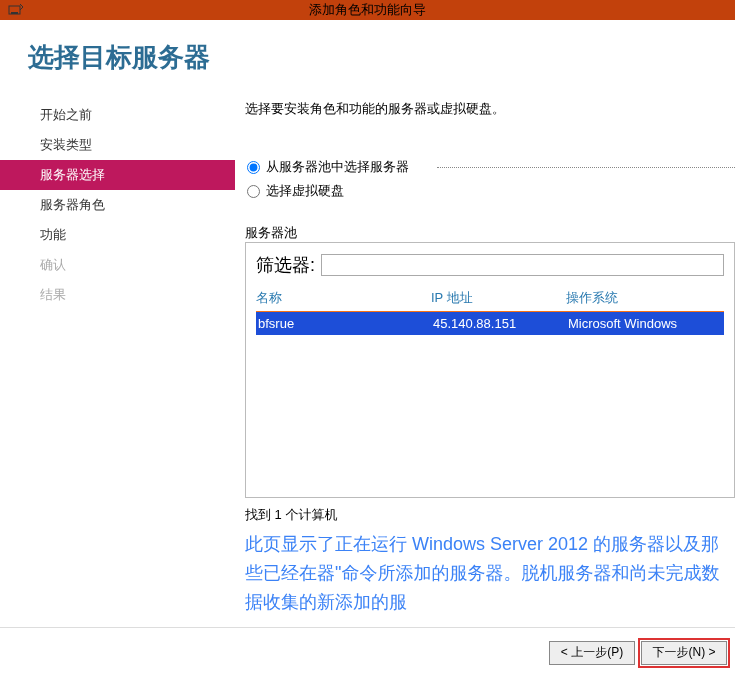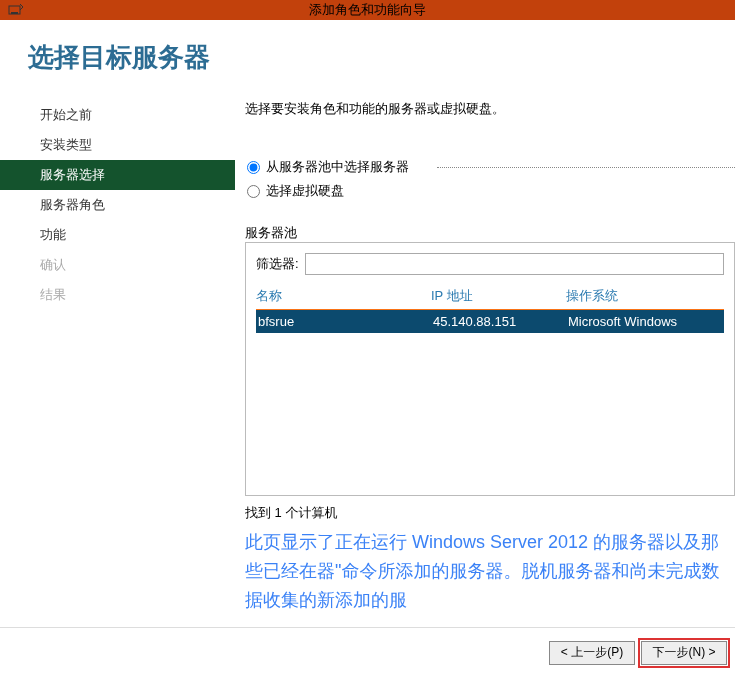--- a/index.html
+++ b/index.html
@@ -55,21 +55,21 @@
       width: 235px;
       padding-top: 5px;
     }
     .sidebar-item {
       padding: 6px 0 6px 40px;
       font-size: 13px;
       color: #333;
       cursor: pointer;
     }
     .sidebar-item.selected {
-      background: #14532d;
+      background: #be185d;
       color: #fff;
     }
     .sidebar-item.disabled {
       color: #aaa;
       cursor: default;
     }
     .right-panel {
       flex: 1;
       padding: 5px 0 0 10px;
       display: flex;
@@ -113,21 +113,21 @@
       border: 1px solid #bbb;
       padding: 10px 10px 0 10px;
       margin-bottom: 0;
     }
     .filter-row {
       display: flex;
       align-items: center;
       margin-bottom: 12px;
     }
     .filter-label {
-      font-size: 13px;
+      font-size: 18px;
       margin-right: 6px;
     }
     .filter-input {
       flex: 1;
       height: 22px;
       border: 1px solid #aaa;
       padding: 0 4px;
       font-size: 13px;
     }
     .table-header {
@@ -148,21 +148,21 @@
       height: 185px;
       overflow: auto;
     }
     .table-row {
       display: flex;
       padding: 4px 0;
       font-size: 13px;
       color: #000;
     }
     .table-row.selected {
-      background: #0c4a6e;
+      background: #1d4ed8;
       color: #fff;
     }
     .table-row .col { padding-left: 2px; }
     .count-label {
       font-size: 13px;
       margin: 8px 0 6px 0;
     }
     .description {
       font-size: 18px;
       line-height: 1.6;

